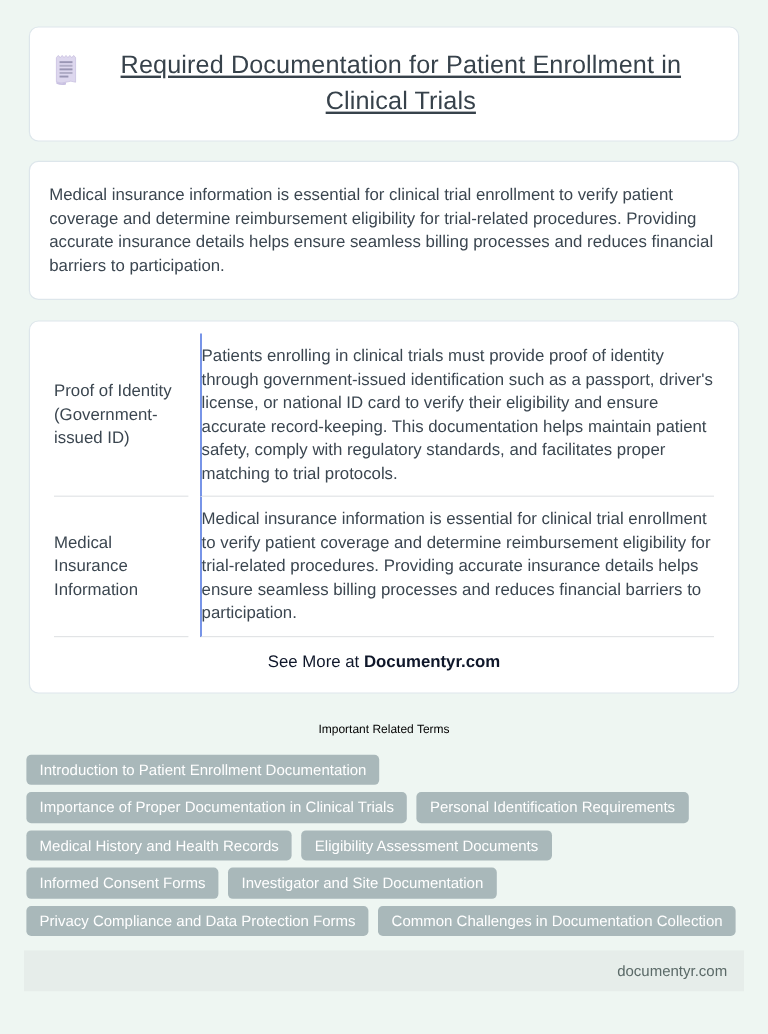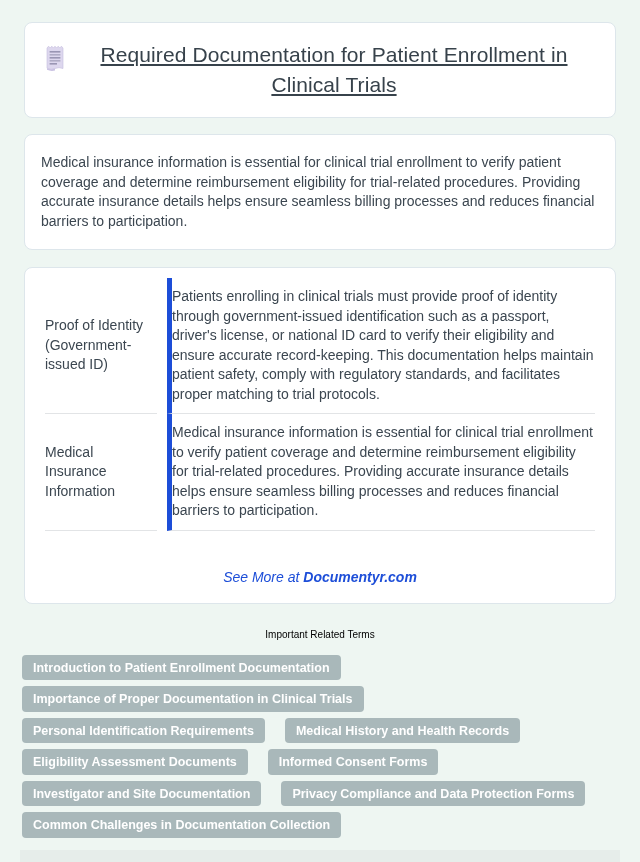--- a/index.html
+++ b/index.html
@@ -49,43 +49,41 @@
   }
   table.doc-table td {
     vertical-align: middle;
     font-size: 14px;
     line-height: 19.5px;
     color: #3b4650;
     padding: 9px 0;
     border-bottom: 1px solid #e2e4e6;
   }
   td.term-cell { width: 112px; }
-  td.desc-cell { border-left: 5px solid #1d4ed8; padding-left: 11px; }
+  td.desc-cell { border-left: 1px solid #1d4ed8; padding-left: 11px; }
   .see-more {
     text-align: center;
-    font-style: italic;
     font-size: 14px;
-    color: #1d4ed8;
-    margin-top: 38px;
+    color: #0f172a;
+    margin-top: 12px;
   }
   .see-more .site { font-weight: bold; }
   
   .related-heading {
     text-align: center;
     font-size: 10px;
     font-weight: 500;
     color: #000000;
     margin: 25px 0 15px 0;
   }
   .tag-list {
     display: flex;
     flex-wrap: wrap;
-    gap: 6px 20px;
+    gap: 6px 8px;
     margin: 0 -2px;
-    font-weight: bold;
   }
   .tag {
     display: inline-block;
     background: #a9b8ba;
     color: #ffffff;
     font-size: 12.5px;
     line-height: 1;
     padding: 7px 11px 6px 11px;
     border-radius: 4px;
     cursor: pointer;

